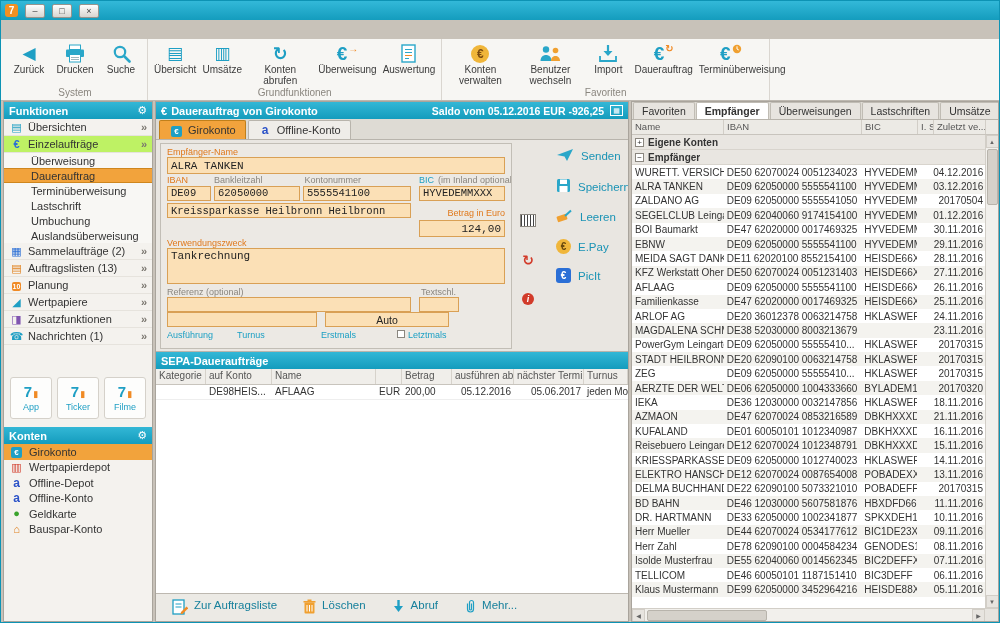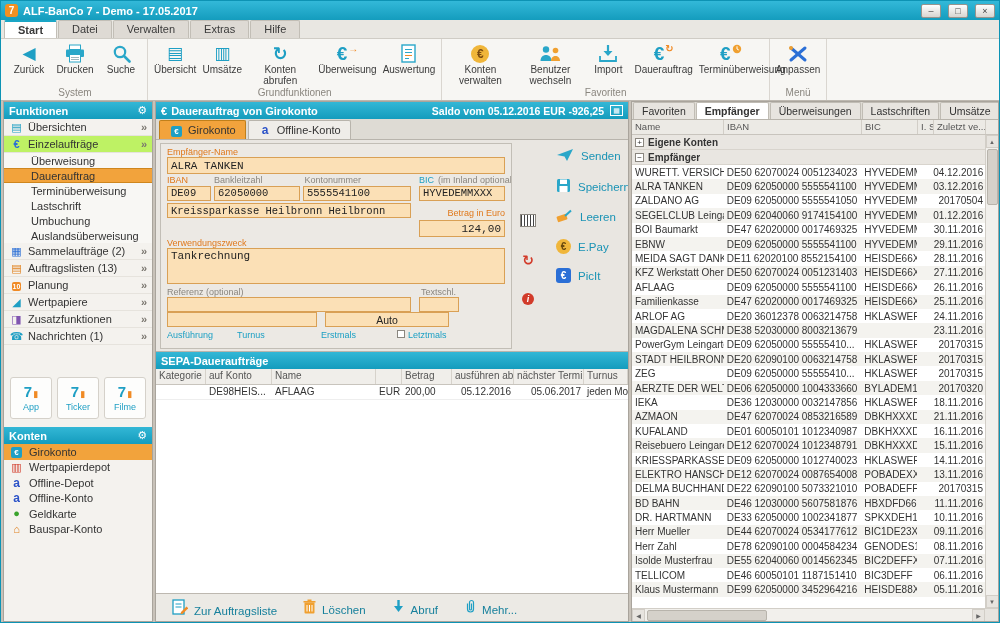--- a/index.html
+++ b/index.html
@@ -96,21 +96,21 @@
   .act{display:flex;align-items:center;gap:7px;color:#1a93b5;font-size:11.5px;white-space:nowrap}
   .ic-epay{width:15px;height:15px;border-radius:50%;background:#f0b63a;color:#6b4a0e;font-weight:bold;font-size:10px;text-align:center;line-height:15px;flex:none}
   .ic-picit{width:15px;height:15px;border-radius:3px;background:#2b6fd6;color:#fff;font-weight:bold;font-size:10px;text-align:center;line-height:15px;flex:none}
   .sepa-thead{height:16px;flex:none;display:flex;background:#f0eeea;border-bottom:1px solid #c8c4bd;font-size:10px;color:#555}
   .sepa-thead span{border-right:1px solid #d6d2cb;padding:1px 3px;overflow:hidden;white-space:nowrap}
   .sepa-row{height:15px;flex:none;display:flex;font-size:10px;background:#fff;border-bottom:1px solid #eee}
   .sepa-row span{padding:1px 3px;overflow:hidden;white-space:nowrap}
   .sc0{width:50px}.sc1{width:66px}.sc2{width:104px}.sc3{width:26px}.sc4{width:50px;text-align:left}.sc5{width:62px;text-align:right}.sc6{width:70px;text-align:right}.sc7{width:44px}
   .sepa-body{flex:1;background:#fff}
   .bottom-bar{height:28px;flex:none;background:#eceae5;border-top:1px solid #bdb8b0;display:flex;align-items:center;gap:26px;padding:0 16px}
-  .bact{display:flex;align-items:flex-end;gap:6px;color:#17809c;font-size:11.5px;white-space:nowrap}
+  .bact{display:flex;align-items:flex-start;gap:6px;color:#17809c;font-size:11.5px;white-space:nowrap}
 
   
   .rightpanel{position:absolute;left:630px;top:100px;width:368px;height:521px;background:#fff;border:1px solid #a9a49c;display:flex;flex-direction:column;overflow:hidden}
   .rtabs{height:18px;flex:none;display:flex;background:#dedbd4;border-bottom:1px solid #b8b4ac;padding-left:1px;align-items:flex-end}
   .rtab{height:17px;padding:0 8px;display:flex;align-items:center;font-size:10.5px;background:#e7e4df;border:1px solid #c0bcb4;border-bottom:none;border-radius:2px 2px 0 0;margin-right:1px;white-space:nowrap}
   .rtab.active{background:#fff;font-weight:bold}
   .cols{height:15px;flex:none;display:flex;background:#eceae5;border-bottom:1px solid #c8c4bd;font-size:9.5px;color:#555}
   .cols span{border-right:1px solid #d2cec7;padding:1px 3px;overflow:hidden;white-space:nowrap}
   .rows-wrap{flex:1;position:relative;overflow:hidden}
   .rows{position:absolute;left:0;top:0;right:13px;bottom:0;overflow:hidden}
@@ -132,39 +132,25 @@
   .hsb .right{margin-left:auto}
   .corner{width:13px;height:12px;background:#e7e4df;flex:none}
 </style>
 </head>
 <body>
 
 <div class="window">
 
   <div class="titlebar">
     <span class="app-logo">7</span>
-    <span class="title-text">ALF-BanCo 7 - Demo  - 17.05.2017</span>
     <span class="win-btn">–</span>
     <span class="win-btn">□</span>
     <span class="win-btn">×</span>
   </div>
 
-  <div class="tabrow">
-
-      <div class="mtab active">Start</div>
-
-      <div class="mtab">Datei</div>
-
-      <div class="mtab">Verwalten</div>
-
-      <div class="mtab">Extras</div>
-
-      <div class="mtab">Hilfe</div>
-
-  </div>
 
   <div class="ribbon">
     <div class="rgroup">
       <div class="rgroup-buttons">
         <div class="rbtn">
           <span class="ricon g17">◀</span>
           <span class="rlabel">Zurück</span>
         </div>
         <div class="rbtn">
           <span class="ricon">
@@ -271,35 +257,20 @@
                 <circle cx="5" cy="5" r="4.2" fill="#f0a030"></circle>
                 <path d="M5 2.3v2.7l1.8 1" stroke="#fff" fill="none"></path>
               </svg>
             </span>
           <span class="rlabel">Terminüberweisung</span>
         </div>
       </div>
       <div class="rgroup-name">Favoriten</div>
     </div>
 
-    <div class="rgroup">
-      <div class="rgroup-buttons">
-        <div class="rbtn">
-          <span class="ricon">
-              <svg width="20" height="18">
-                <line x1="3" y1="3" x2="17" y2="15" stroke="#2b6fd6" stroke-width="3" stroke-linecap="round"></line>
-                <line x1="17" y1="3" x2="3" y2="15" stroke="#2b6fd6" stroke-width="3" stroke-linecap="round"></line>
-                <circle cx="3" cy="3" r="2" fill="#f0a030"></circle>
-              </svg>
-            </span>
-          <span class="rlabel">Anpassen</span>
-        </div>
-      </div>
-      <div class="rgroup-name">Menü</div>
-    </div>
   </div>
 
   <div class="sidebar">
     <div class="panel-header">
       <span>Funktionen</span>
       <span class="gear">⚙</span>
     </div>
 
       <div class="fitem">
         <span class="gi gi-uebersichten"></span>

